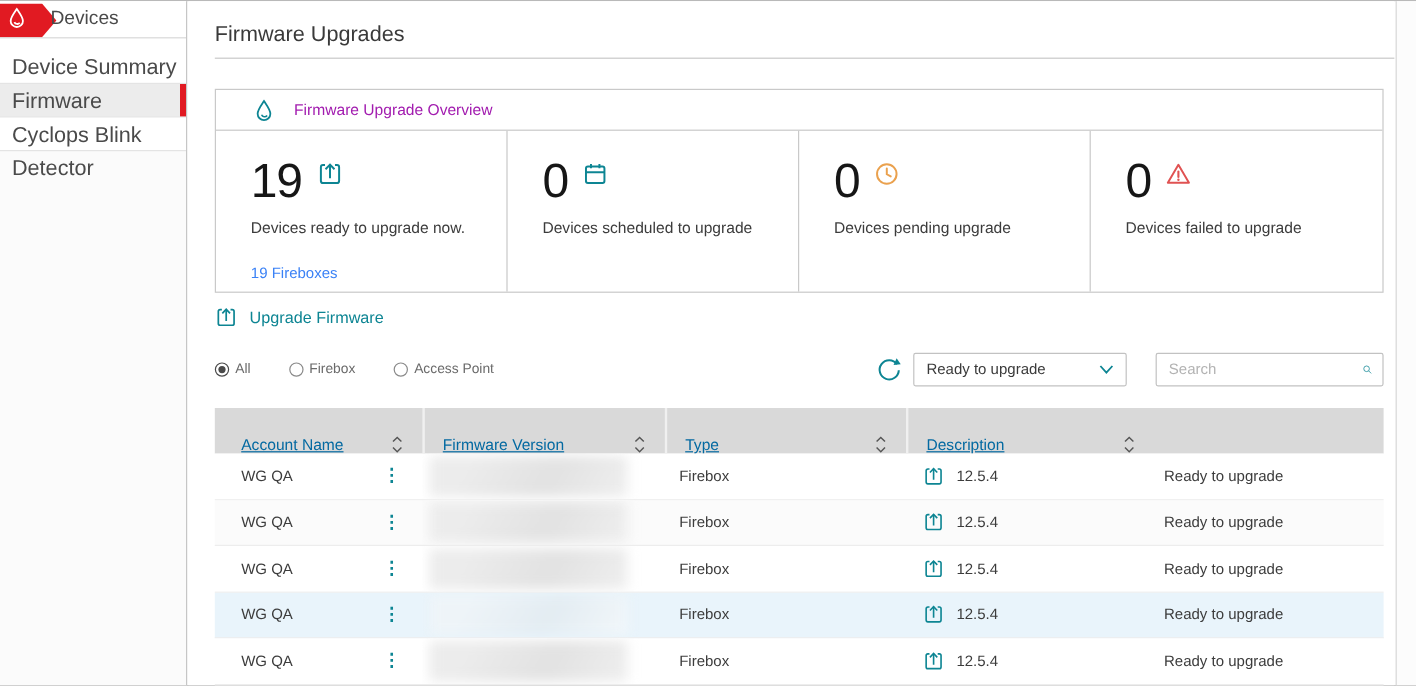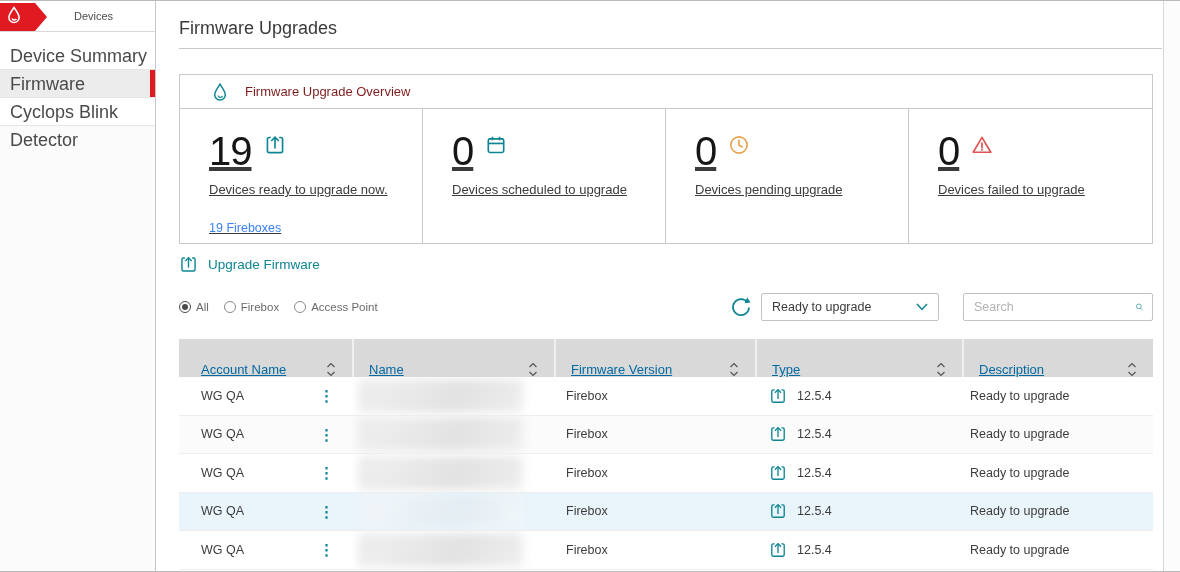--- a/index.html
+++ b/index.html
@@ -4,52 +4,52 @@
 <style>
   * { margin:0; padding:0; box-sizing:border-box; }
   html,body { width:1180px; height:572px; }
   body { font-family:"Liberation Sans", sans-serif; background:#fff; color:#3a3a3a; overflow:hidden; }
   .window { position:relative; width:1180px; height:572px; border-top:1px solid #b9b9b9; border-bottom:1px solid #b9b9b9; background:#fff; }
 
   
   .sidebar { position:absolute; left:0; top:0; bottom:0; width:156px; background:#fbfbfb; border-right:1px solid #c6c6c6; }
   .sidebar-header { position:relative; height:31px; background:#fff; border-bottom:1px solid #d9d9d9; }
   .ribbon { position:absolute; left:0; top:2px; width:48px; height:28px; }
-  .sidebar-header-label { position:absolute; left:42px; top:0; line-height:30px; font-size:11px; color:#4a4a4a;margin-left:32px; }
+  .sidebar-header-label { position:absolute; left:42px; top:0; line-height:30px; font-size:16px; color:#4a4a4a; }
   .sidebar-items { background:#fff; padding-top:10px; }
   .sidebar-item { position:relative; height:28px; line-height:28px; padding-left:10px; font-size:18px; color:#4a4a4a; border-bottom:1px solid #e4e4e4; background:#fff; cursor:pointer; }
   .sidebar-item.selected { background:#ececec; }
   .sidebar-item.selected::after { content:""; position:absolute; right:0; top:0; bottom:0; width:5px; background:#e11a22; }
   .sidebar-fill { height:1px; }
 
   
   .main { position:absolute; left:157px; top:0; bottom:0; right:18px; padding-left:22px; background:#fff; }
   .right-strip { position:absolute; right:0; top:0; bottom:0; width:17px; background:#fcfcfc; border-left:1px solid #d8d8d8; }
 
   .page-title { padding-top:17px; font-size:18px; color:#3a3a3a; font-weight:400; }
   .title-rule { margin-top:9px; border-bottom:1px solid #c9c9c9; }
 
   
   .overview-card { width:974px; margin-top:25px; border:1px solid #c9c9c9; background:#fff; }
   .overview-header { height:34px; display:flex; align-items:center; padding-left:30px; gap:15px; border-bottom:1px solid #c9c9c9; }
-  .overview-title { font-size:13px; color:#7f1d1d; }
+  .overview-title { font-size:13px; color:#a21caf; }
   .stats { display:grid; grid-template-columns:1fr 1fr 1fr 1fr; }
-  .stat-cell { min-height:134px; padding:22px 24px 0 29px; border-right:1px solid #c9c9c9;text-decoration:underline; }
+  .stat-cell { min-height:134px; padding:22px 24px 0 29px; border-right:1px solid #c9c9c9; }
   .stat-cell:last-child { border-right:none; }
   .stat-top { display:flex; align-items:flex-start; }
   .stat-value { font-size:40px; font-weight:300; color:#161616; line-height:1; letter-spacing:-1px; }
   .stat-icon { margin-left:12px; margin-top:3px; }
   .stat-label { margin-top:11px; font-size:13px; color:#3c3c3c; }
   .stat-sublabel { margin-top:24px; font-size:12.5px; color:#3b82f6; }
 
   
   .upgrade-link { margin-top:11px; display:inline-flex; align-items:center; gap:10px; cursor:pointer; }
   .upgrade-link .lbl { font-size:13.5px; color:#0d8593; }
   .controls-row { width:974px; margin-top:15px; display:flex; align-items:center; justify-content:space-between; }
-  .radio-group { display:flex; align-items:center; gap:15px; }
+  .radio-group { display:flex; align-items:center; gap:32px; }
   .radio-opt { display:flex; align-items:center; gap:5px; cursor:pointer; }
   .radio-circle { width:12px; height:12px; border-radius:50%; border:1px solid #8a8a8a; background:#fff; display:inline-block; position:relative; }
   .radio-opt.checked .radio-circle { border-color:#4a4a4a; }
   .radio-opt.checked .radio-circle::after { content:""; position:absolute; left:2px; top:2px; width:6px; height:6px; border-radius:50%; background:#4a4a4a; }
   .radio-label { font-size:11.5px; color:#6a6a6a; }
   .right-controls { display:flex; align-items:center; }
   .refresh-btn { margin-right:8px; cursor:pointer; display:flex; align-items:center; }
   .dropdown { width:178px; height:28px; border:1px solid #c2c2c2; border-radius:2px; display:flex; align-items:center; justify-content:space-between; padding:0 10px; cursor:pointer; background:#fff; }
   .dropdown-value { font-size:12.5px; color:#3a3a3a; }
   .search-box { width:190px; height:28px; margin-left:24px; border:1px solid #c2c2c2; border-radius:2px; display:flex; align-items:center; padding:0 8px 0 10px; background:#fff; }
@@ -238,26 +238,20 @@
     
     <div class="table">
       <div class="thead">
         <div class="th">
           <span>Account Name</span>
           <svg width="10" height="15" viewBox="0 0 10 15">
               <path d="M1.5 5 L5 1.5 L8.5 5 M1.5 10 L5 13.5 L8.5 10" fill="none" stroke="#555" stroke-width="1.2"></path>
             </svg>
         </div>
         <div class="th">
-          <span>Name</span>
-          <svg width="10" height="15" viewBox="0 0 10 15">
-              <path d="M1.5 5 L5 1.5 L8.5 5 M1.5 10 L5 13.5 L8.5 10" fill="none" stroke="#555" stroke-width="1.2"></path>
-            </svg>
-        </div>
-        <div class="th">
           <span>Firmware Version</span>
           <svg width="10" height="15" viewBox="0 0 10 15">
               <path d="M1.5 5 L5 1.5 L8.5 5 M1.5 10 L5 13.5 L8.5 10" fill="none" stroke="#555" stroke-width="1.2"></path>
             </svg>
         </div>
         <div class="th">
           <span>Type</span>
           <svg width="10" height="15" viewBox="0 0 10 15">
               <path d="M1.5 5 L5 1.5 L8.5 5 M1.5 10 L5 13.5 L8.5 10" fill="none" stroke="#555" stroke-width="1.2"></path>
             </svg>

